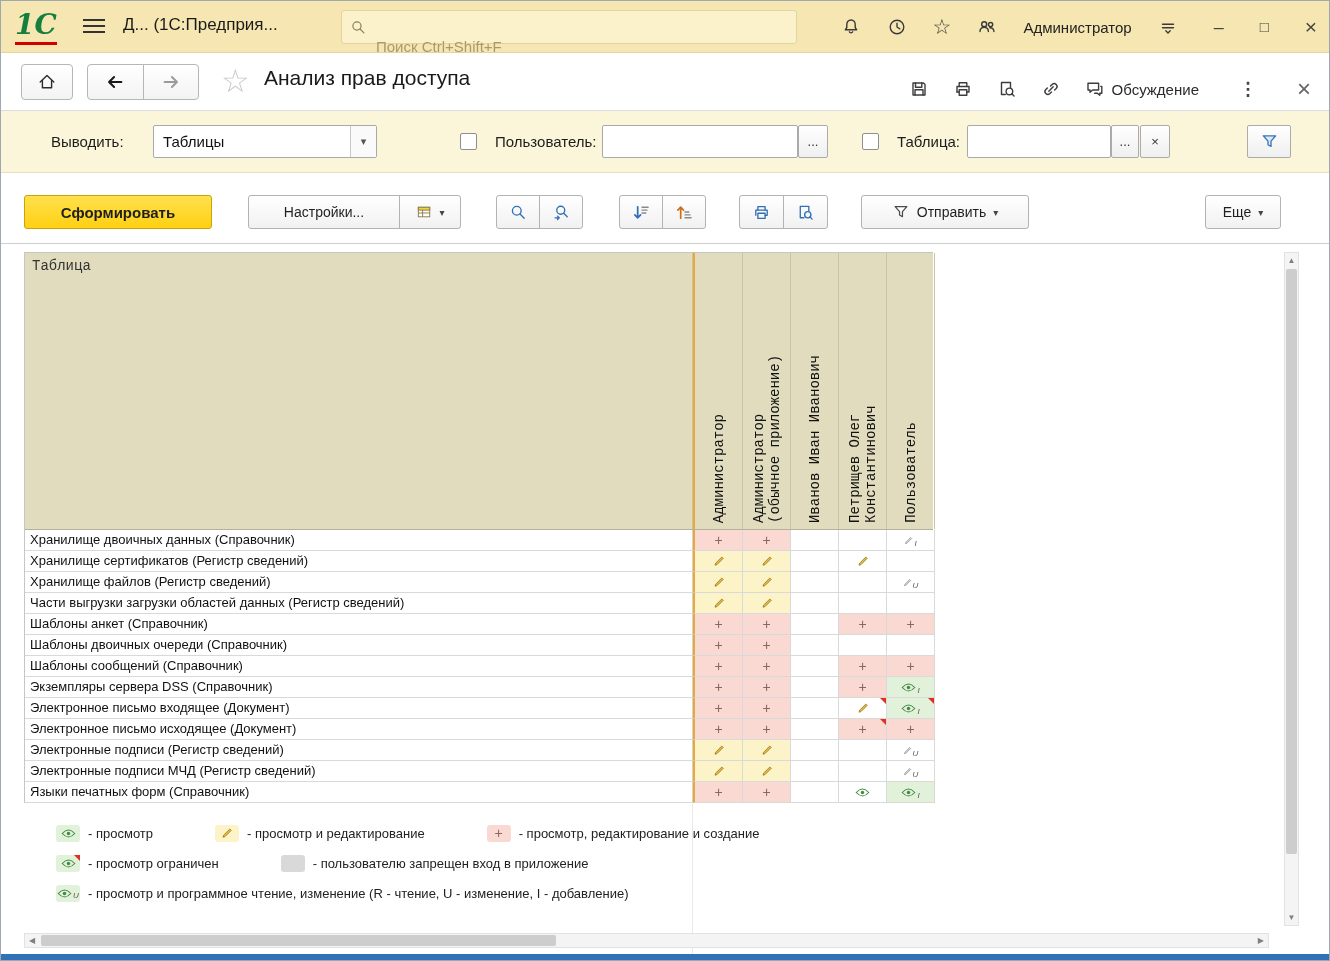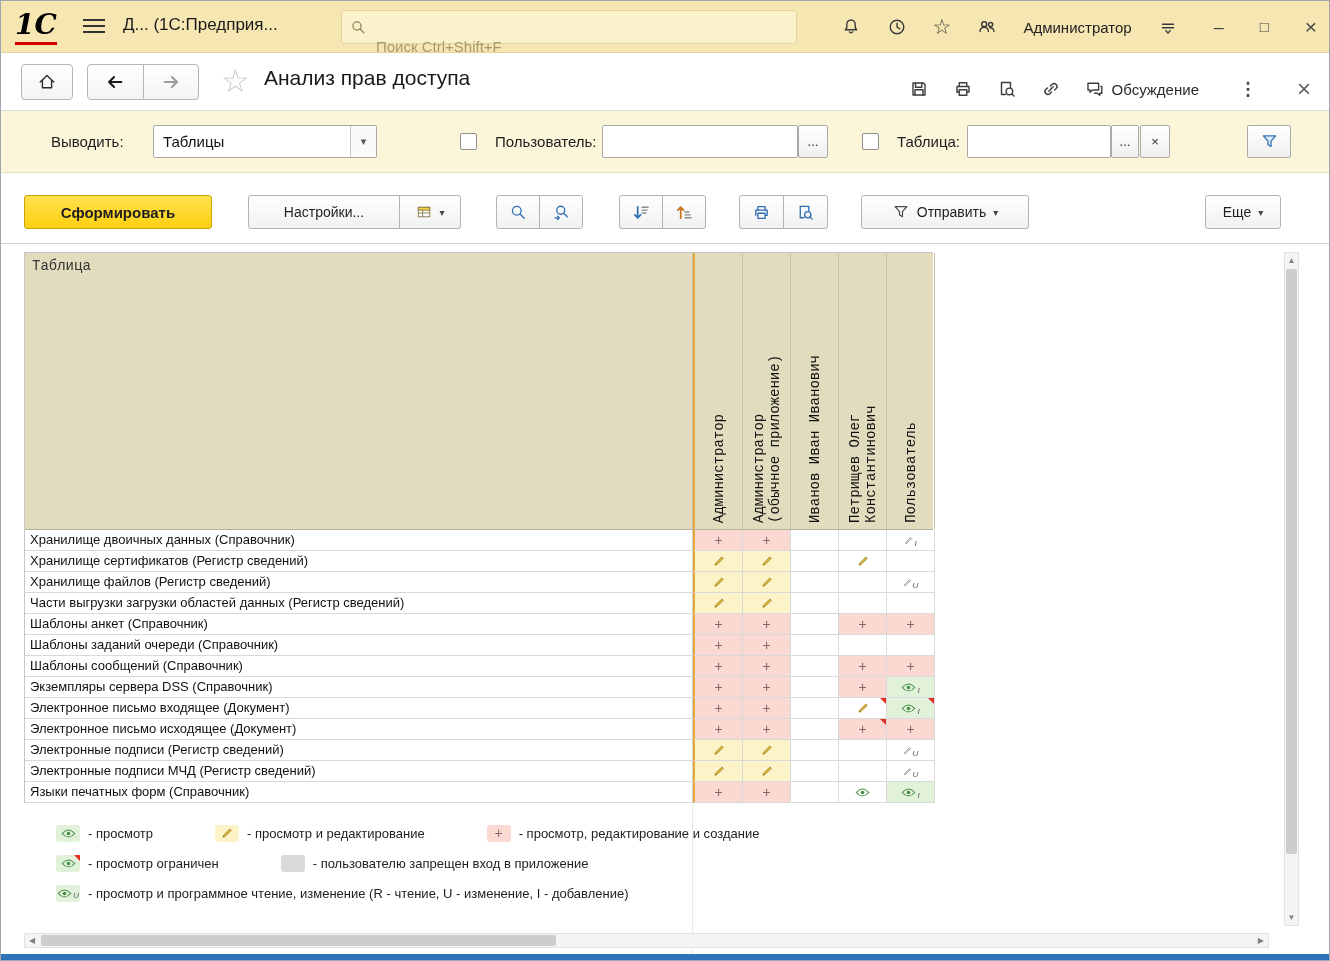--- a/index.html
+++ b/index.html
@@ -8,21 +8,21 @@
   .window *{box-sizing:border-box;}
 
   
   .ic :where(path,circle,rect,line){fill:none;stroke:currentColor;stroke-width:1.4;stroke-linecap:round;stroke-linejoin:round;}
   svg{display:block;}
 
   
   .titlebar{position:absolute;left:0;top:0;right:0;height:52px;background:var(--titlebar,#f6e7b2);
     border-bottom:1px solid #e3d49a;}
   .logo{position:absolute;left:14px;top:7px;font-family:"DejaVu Serif",serif;font-style:italic;
-    font-weight:bold;color:#000000;font-size:28px;line-height:34px;border-bottom:3px solid #d40000;cursor:pointer;}
+    font-weight:bold;color:#15803d;font-size:28px;line-height:34px;border-bottom:3px solid #d40000;cursor:pointer;}
   .burger{position:absolute;left:82px;top:18px;width:22px;cursor:pointer;}
   .burger i{display:block;height:2px;background:#333;margin-bottom:4px;}
   .app-title{position:absolute;left:122px;top:14px;font-size:17px;color:#1a1a1a;white-space:nowrap;}
   .gsearch{position:absolute;left:340px;top:9px;width:456px;height:34px;background:#fbf2cc;
     border:1px solid #e2d49c;border-radius:3px;display:flex;align-items:center;padding:0 8px;color:#8b7d55;}
   .gsearch input{flex:1;border:none;outline:none;background:transparent;font:15px "Liberation Sans",sans-serif;
     color:#14532d;margin-left:7px;margin-top:38px;}
   .gsearch input::placeholder{color:#a99a6e;}
   .tt-right{position:absolute;right:12px;top:0;height:52px;display:flex;align-items:center;gap:26px;color:#3a3a3a;}
   .tt-right .tbtn{cursor:pointer;display:flex;align-items:center;}
@@ -471,21 +471,21 @@
             </div>
             <div class="tcell"></div>
             <div class="tcell bg-pink">
               <span class="g-plus">+</span>
             </div>
             <div class="tcell bg-pink">
               <span class="g-plus">+</span>
             </div>
           </div>
           <div class="trow">
-            <div class="tlabel">Шаблоны заданий очереди (Справочник)</div>
+            <div class="tlabel">Шаблоны двоичных очереди (Справочник)</div>
             <div class="tcell first bg-pink">
               <span class="g-plus">+</span>
             </div>
             <div class="tcell bg-pink">
               <span class="g-plus">+</span>
             </div>
             <div class="tcell"></div>
             <div class="tcell"></div>
             <div class="tcell"></div>
           </div>

